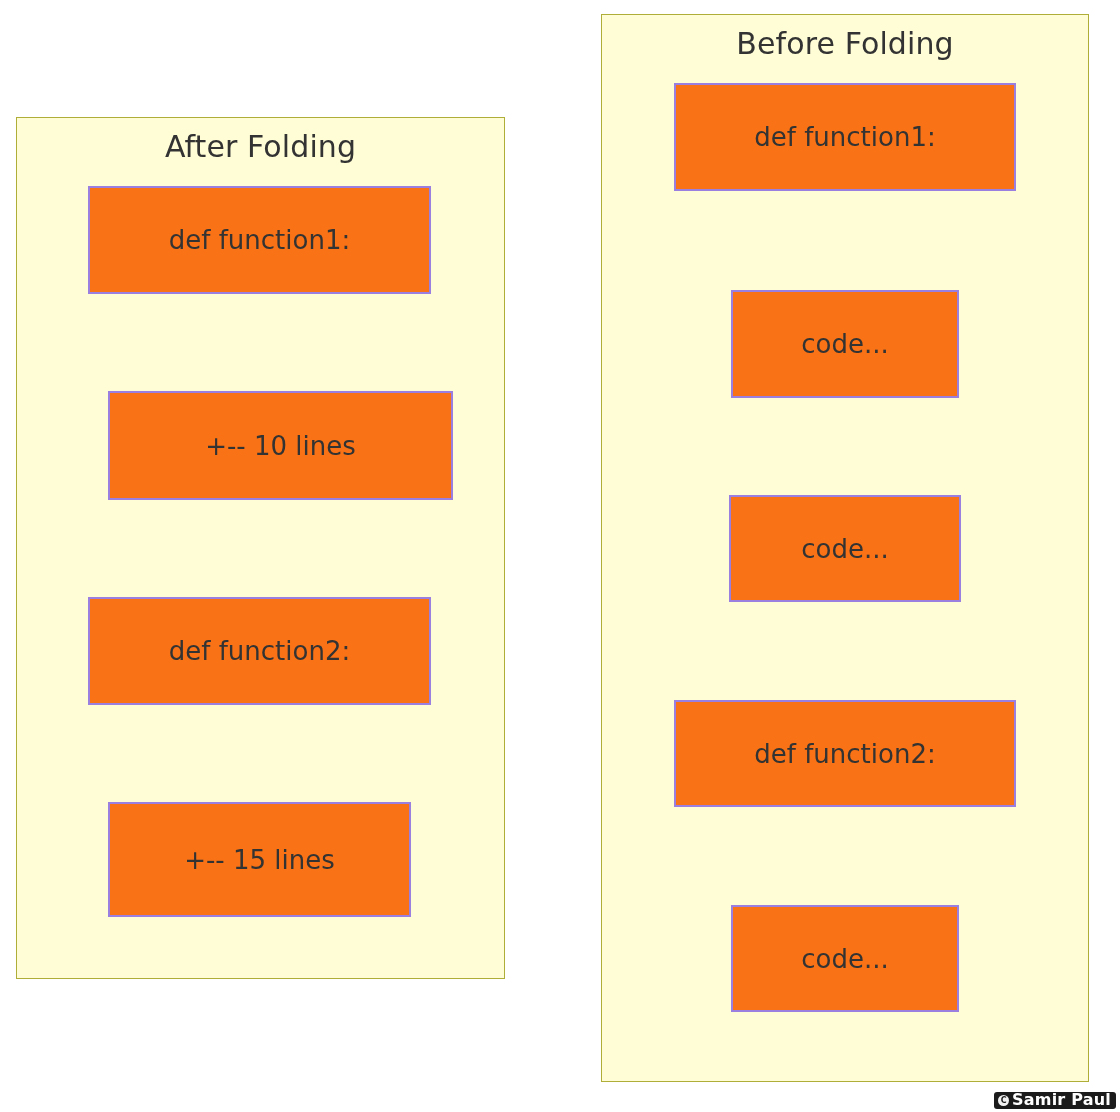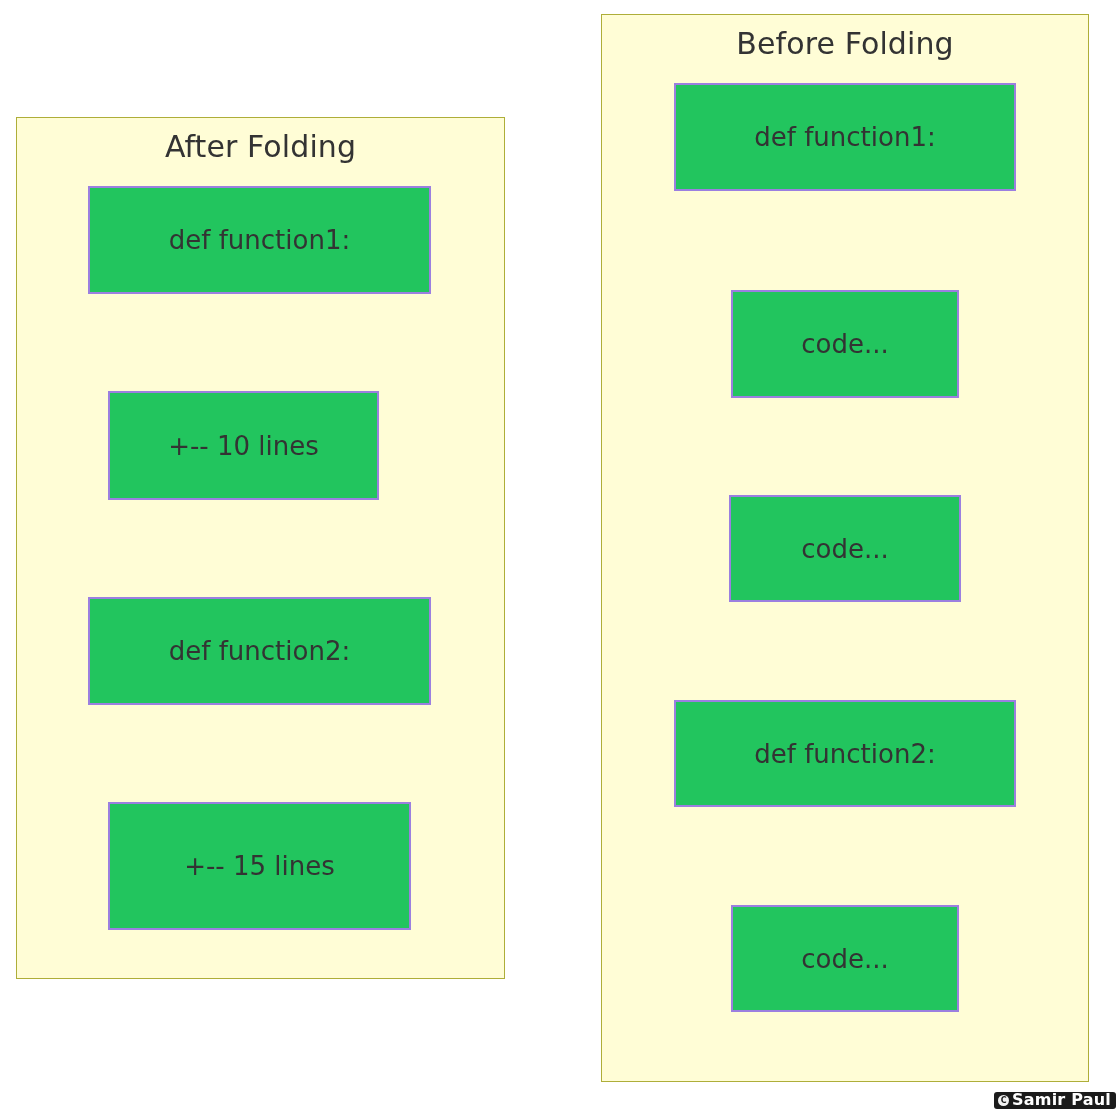--- a/index.html
+++ b/index.html
@@ -36,21 +36,21 @@
     text-align: center;
     font-size: 30px;
     color: #333333;
     letter-spacing: 0.1px;
     white-space: nowrap;
   }
 
   
   .node {
     position: absolute;
-    background: #22c55e;
+    background: #f97316;
     border: 2px solid #9b7fe0;
     box-sizing: border-box;
     display: flex;
     align-items: center;
     justify-content: center;
   }
   .node-label {
     font-size: 26px;
     color: #333333;
     white-space: nowrap;
@@ -97,29 +97,29 @@
 <div class="canvas">
 
   <div class="cluster" style="left:16px; top:117px; width:489px; height:862px;">
     <div class="cluster-title" style="top:11px;">After Folding</div>
   </div>
 
   <div class="node" style="left:88px; top:186px; width:343px; height:108px;">
     <span class="node-label">def function1:</span>
   </div>
 
-  <div class="node" style="left:108px; top:391px; width:271px; height:109px;">
+  <div class="node" style="left:108px; top:391px; width:345px; height:109px;">
     <span class="node-label">+-- 10 lines</span>
   </div>
 
   <div class="node" style="left:88px; top:597px; width:343px; height:108px;">
     <span class="node-label">def function2:</span>
   </div>
 
-  <div class="node" style="left:108px; top:802px; width:303px; height:128px;">
+  <div class="node" style="left:108px; top:802px; width:303px; height:115px;">
     <span class="node-label">+-- 15 lines</span>
   </div>
 
   <div class="cluster" style="left:601px; top:14px; width:488px; height:1068px;">
     <div class="cluster-title" style="top:11px;">Before Folding</div>
   </div>
 
   <div class="node" style="left:674px; top:83px; width:342px; height:108px;">
     <span class="node-label">def function1:</span>
   </div>

